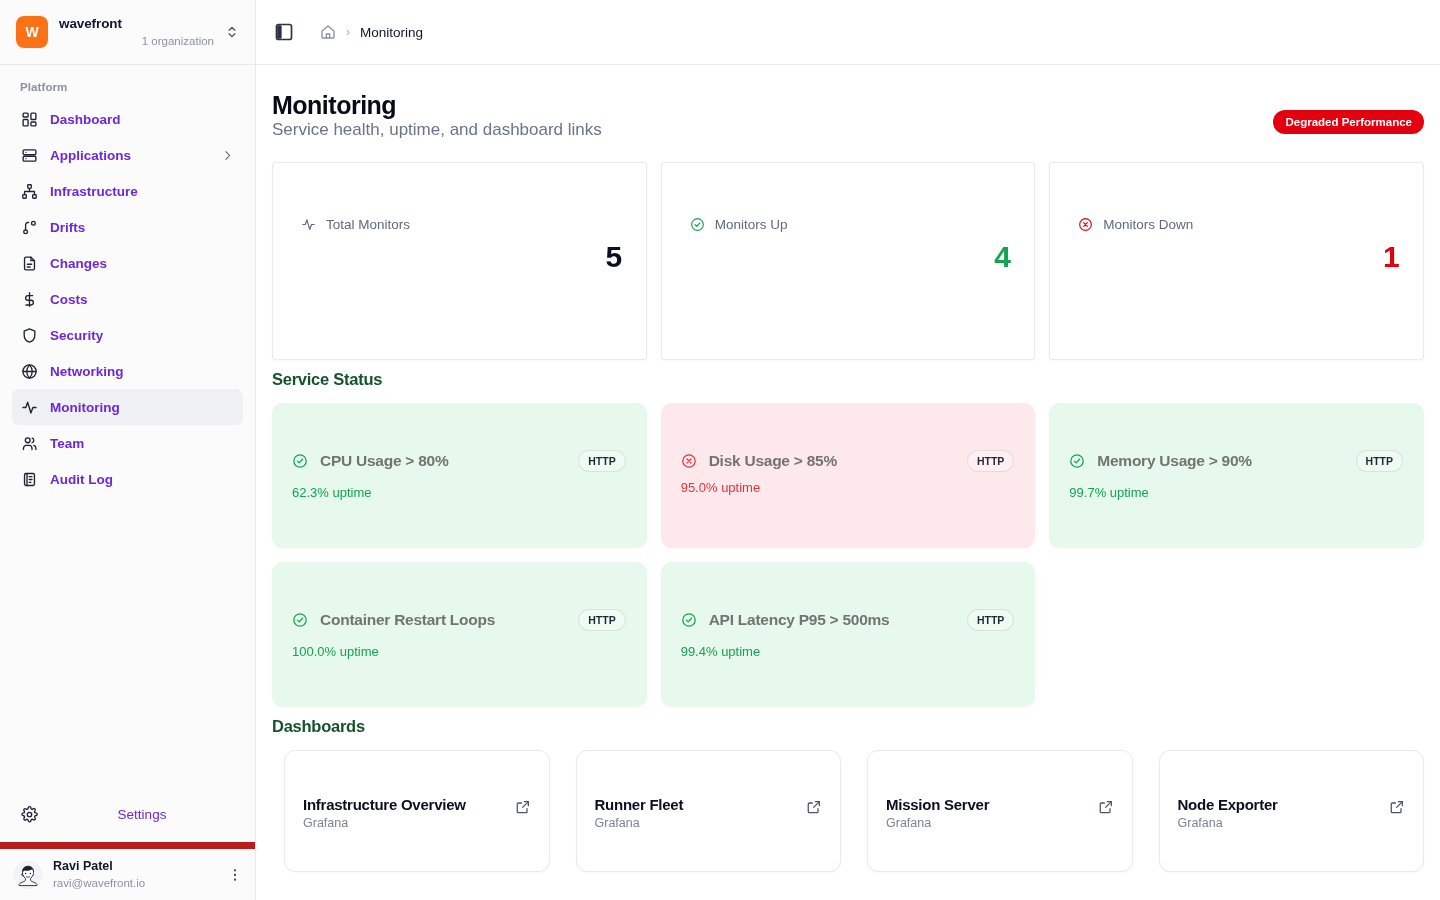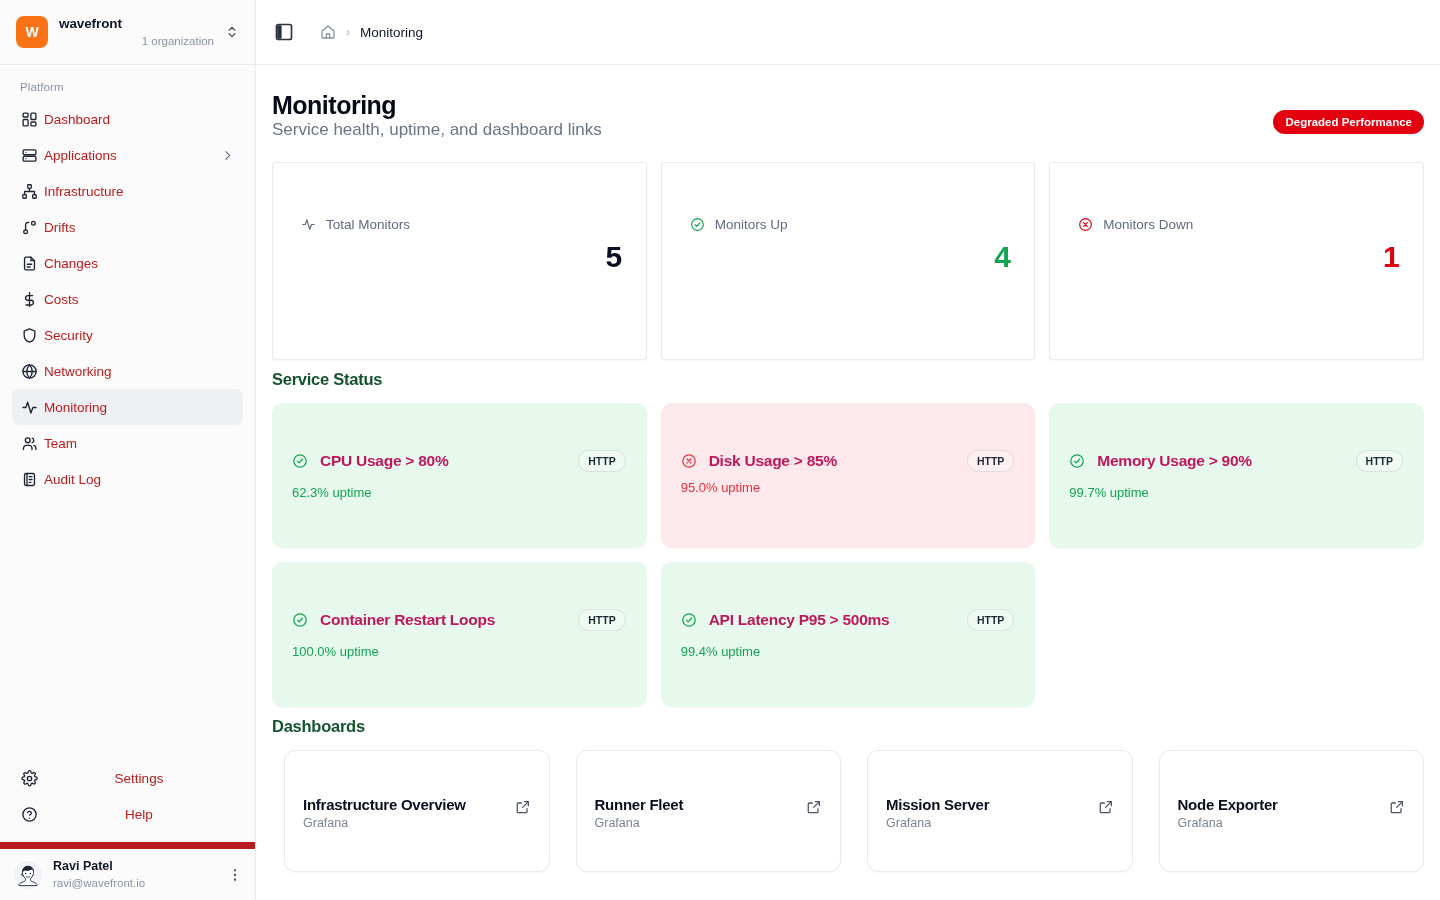--- a/index.html
+++ b/index.html
@@ -34,30 +34,30 @@
     background: #f97316;
     color: #fff;
     font-size: 14px; font-weight: bold;
     display: flex; align-items: center; justify-content: center;
   }
   .org-text { flex: 1; min-width: 0; line-height: 1.25; }
   .org-name { font-size: 13.5px; font-weight: bold; color: #0f172a; letter-spacing: -0.1px; }
   .org-sub { font-size: 11.5px; color: #8b93a3; margin-top: 1px; text-align: right; }
   .org-chev { width: 14px; height: 18px; flex: 0 0 14px; color: #3f4656; }
 
-  .nav { padding: 16px 12px 0 12px; flex: 1 1 auto; overflow: hidden; }
+  .nav { padding: 16px 12px 0 12px; flex: 1 1 auto; overflow: hidden; font-weight: bold; }
   .nav-section-label {
     font-size: 11.5px; color: #8b93a3;
     padding: 0 8px 8px 8px; letter-spacing: 0.1px;
   }
   .nav-item {
-    display: flex; align-items: center; gap: 6px;
+    display: flex; align-items: center; gap: 12px;
     height: 36px; padding: 0 9px;
     border-radius: 7px;
-    font-size: 13.5px; color: #b91c1c;
+    font-size: 13.5px; color: #6d28d9;
     cursor: pointer; user-select: none;
     margin-bottom: 0px;
   }
   .nav-item.active { background: #eef0f4; }
   .nav-ico { width: 17px; height: 17px; flex: 0 0 17px; display: block; color: #1e2433; }
   .nav-label { flex: 1; white-space: nowrap; }
   .nav-chev { width: 13px; height: 13px; flex: 0 0 13px; color: #4b5366; }
 
   .nav-bottom { padding: 0 12px 10px 12px; text-align: center; }
   .user-row {
@@ -128,21 +128,21 @@
   .svc-card {
     border-radius: 11px; height: 145px;
     padding: 46px 20px 0 19px;
     border: 1px solid transparent;
     box-shadow: 0 1px 2px rgba(16,24,40,0.03);
   }
   .svc-card.up   { background: #e7f8ed; }
   .svc-card.down { background: #fde9ec; }
   .svc-row { display: flex; align-items: center; gap: 12px; }
   .svc-ico { width: 16px; height: 16px; flex: 0 0 16px; display: block; }
-  .svc-name { flex: 1 1 auto; font-size: 15.5px; font-weight: bold; color: #be185d; letter-spacing: -0.25px; }
+  .svc-name { flex: 1 1 auto; font-size: 15.5px; font-weight: bold; color: #737373; letter-spacing: -0.25px; }
   .svc-badge {
     font-size: 10.5px; font-weight: bold; color: #1f2736;
     border: 1px solid rgba(20,30,50,0.10);
     border-radius: 999px; padding: 4px 9px;
     background: rgba(255,255,255,0.35);
     white-space: nowrap;
   }
   .svc-uptime { font-size: 13px; margin-top: 13px; }
   .svc-uptime.up { color: #13a452; }
   .svc-uptime.down { color: #e3323f; margin-top: 8px; }
@@ -271,28 +271,20 @@
     </nav>
 
     <div class="nav-bottom">
       <div id="nav-bottom-items">
           <div class="nav-item">
             <svg class="nav-ico" viewBox="0 0 24 24" fill="none" stroke="currentColor" stroke-width="1.9" stroke-linecap="round" stroke-linejoin="round">
               <circle cx="12" cy="12" r="3.1"></circle>
               <path d="M19.3 14.6a1.6 1.6 0 0 0 .32 1.77l.06.06a1.95 1.95 0 1 1-2.76 2.76l-.06-.06a1.6 1.6 0 0 0-1.77-.32 1.6 1.6 0 0 0-.97 1.47v.17a1.95 1.95 0 1 1-3.9 0v-.09a1.6 1.6 0 0 0-1.05-1.47 1.6 1.6 0 0 0-1.77.32l-.06.06a1.95 1.95 0 1 1-2.76-2.76l.06-.06a1.6 1.6 0 0 0 .32-1.77 1.6 1.6 0 0 0-1.47-.97h-.17a1.95 1.95 0 1 1 0-3.9h.09a1.6 1.6 0 0 0 1.47-1.05 1.6 1.6 0 0 0-.32-1.77l-.06-.06a1.95 1.95 0 1 1 2.76-2.76l.06.06a1.6 1.6 0 0 0 1.77.32h.08a1.6 1.6 0 0 0 .97-1.47v-.17a1.95 1.95 0 1 1 3.9 0v.09a1.6 1.6 0 0 0 .97 1.47 1.6 1.6 0 0 0 1.77-.32l.06-.06a1.95 1.95 0 1 1 2.76 2.76l-.06.06a1.6 1.6 0 0 0-.32 1.77v.08a1.6 1.6 0 0 0 1.47.97h.17a1.95 1.95 0 1 1 0 3.9h-.09a1.6 1.6 0 0 0-1.47.97z"></path>
             </svg>
             <span class="nav-label">Settings</span>
-          </div>
-          <div class="nav-item">
-            <svg class="nav-ico" viewBox="0 0 24 24" fill="none" stroke="currentColor" stroke-width="1.9" stroke-linecap="round" stroke-linejoin="round">
-              <circle cx="12" cy="12" r="9.3"></circle>
-              <path d="M9.4 9.3a2.7 2.7 0 0 1 5.2.9c0 1.8-2.6 2.7-2.6 2.7"></path>
-              <path d="M12 17.2h.01"></path>
-            </svg>
-            <span class="nav-label">Help</span>
           </div>
         </div>
     </div>
 
     <div class="user-row">
       <div class="avatar">
         <svg viewBox="0 0 28 28" width="28" height="28">
           <rect width="28" height="28" fill="#f2f3f6"></rect>
           <path d="M14 5.2c-3.3 0-5.4 2.1-5.5 5 -0.05 1.3 0.2 2.3 0.2 2.3 -0.5 0.2 -0.7 0.7 -0.4 1.2 0.25 0.45 0.7 0.5 0.95 0.4 0.35 1.4 1.2 2.6 2.2 3.3v1.5c0 1.1 -1 1.5 -3.1 2.3C6.2 22 5 23 4.6 24.6h18.8c-0.4 -1.6 -1.6 -2.6 -3.75 -3.4 -2.1 -0.8 -3.1 -1.2 -3.1 -2.3v-1.5c1 -0.7 1.85 -1.9 2.2 -3.3 0.25 0.1 0.7 0.05 0.95 -0.4 0.3 -0.5 0.1 -1 -0.4 -1.2 0 0 0.3 -1.2 0.2 -2.5C19.3 7.2 17.3 5.2 14 5.2z" fill="#fdfdfd" stroke="#1c222e" stroke-width="0.9"></path>
           <path d="M8.6 11.3c-0.3 -3.4 1.6 -6.1 5.4 -6.1 3.8 0 5.7 2.5 5.5 6.1 -0.6 -1.1 -1 -2.5 -1.1 -3.4 -1.4 1.4 -5.2 2.2 -8.1 1.5 -0.5 0.5 -1.3 1.3 -1.7 1.9z" fill="#1c222e"></path>

